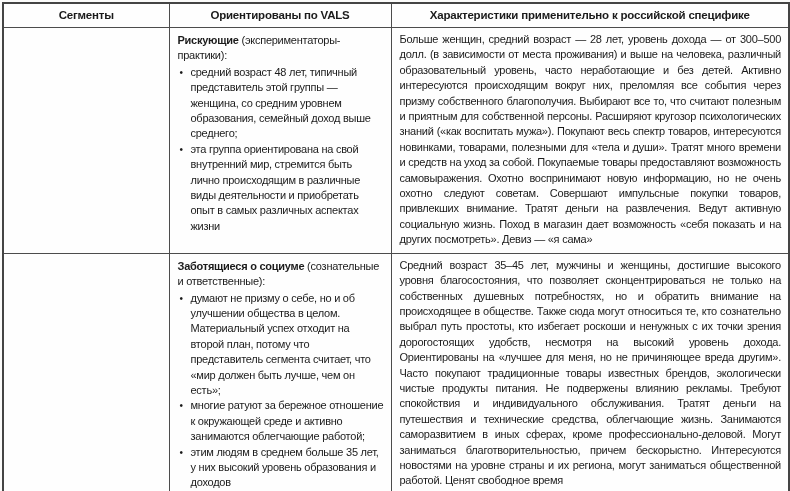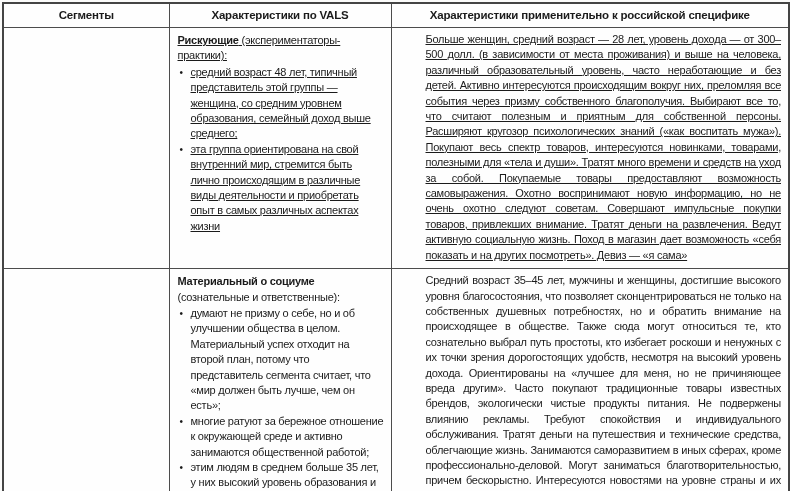--- a/index.html
+++ b/index.html
@@ -49,21 +49,20 @@
   td.cell-vals { padding: 5px 7px 5px 8px; }
   td.cell-rus  { padding: 4px 7px 5px 8px; }
   .body-text {
     font-size: 11px;
     line-height: 15.4px;
     letter-spacing: -0.25px;
   }
   .cell-rus .body-text {
     text-align: justify;
     hyphens: auto;
-    margin-left: 26px;
   }
   .vals-head { margin: 0 0 1px 0; }
   .vals-head b { font-weight: bold; }
   .bullet-list { margin: 0; padding: 0; }
   .bullet-item {
     position: relative;
     padding-left: 13px;
     margin: 0;
   }
   .bullet-item .dot {
@@ -80,48 +79,48 @@
 <div class="page">
   <table class="vals-table">
     <colgroup>
       <col class="c1">
         <col class="c2">
         <col class="c3">
     </colgroup>
     <tbody>
         <tr>
       <th>Сегменты</th>
-      <th>Характеристики по VALS</th>
+      <th>Ориентированы по VALS</th>
       <th>Характеристики применительно к российской специфике</th>
     </tr>
 
-    <tr style="height:201px;text-decoration:underline;">
+    <tr style="height:201px;">
       <td class="cell-segment"></td>
       <td class="cell-vals">
         <div class="body-text">
           <p class="vals-head"><b>Рискующие</b><span> (экспериментаторы-практики):</span></p>
           <div class="bullet-list">
             <div class="bullet-item"><span class="dot">•</span><span>средний возраст 48 лет, типичный представитель этой группы — женщина, со средним уровнем образования, семейный доход выше среднего;</span></div>
             <div class="bullet-item"><span class="dot">•</span><span>эта группа ориентирована на свой внутренний мир, стремится быть лично происходящим в различные виды деятельности и приобретать опыт в самых различных аспектах жизни</span></div>
           </div>
         </div>
       </td>
       <td class="cell-rus">
         <div class="body-text">Больше женщин, средний возраст — 28 лет, уровень дохода — от 300–500 долл. (в зависимости от места проживания) и выше на человека, различный образовательный уровень, часто неработающие и без детей. Активно интересуются происходящим вокруг них, преломляя все события через призму собственного благополучия. Выбирают все то, что считают полезным и приятным для собственной персоны. Расширяют кругозор психологических знаний («как воспитать мужа»). Покупают весь спектр товаров, интересуются новинками, товарами, полезными для «тела и души». Тратят много времени и средств на уход за собой. Покупаемые товары предоставляют возможность самовыражения. Охотно воспринимают новую информацию, но не очень охотно следуют советам. Совершают импульсные покупки товаров, привлекших внимание. Тратят деньги на развлечения. Ведут активную социальную жизнь. Поход в магазин дает возможность «себя показать и на других посмотреть». Девиз — «я сама»</div>
       </td>
     </tr>
 
     <tr style="height:206px;">
       <td class="cell-segment"></td>
       <td class="cell-vals">
         <div class="body-text">
-          <p class="vals-head"><b>Материальный о социуме</b><span> (сознательные и ответственные):</span></p>
+          <p class="vals-head"><b>Заботящиеся о социуме</b><span> (сознательные и ответственные):</span></p>
           <div class="bullet-list">
             <div class="bullet-item"><span class="dot">•</span><span>думают не призму о себе, но и об улучшении общества в целом. Материальный успех отходит на второй план, потому что представитель сегмента считает, что «мир должен быть лучше, чем он есть»;</span></div>
-            <div class="bullet-item"><span class="dot">•</span><span>многие ратуют за бережное отношение к окружающей среде и активно занимаются общественной работой;</span></div>
+            <div class="bullet-item"><span class="dot">•</span><span>многие ратуют за бережное отношение к окружающей среде и активно занимаются облегчающие работой;</span></div>
             <div class="bullet-item"><span class="dot">•</span><span>этим людям в среднем больше 35 лет, у них высокий уровень образования и доходов</span></div>
           </div>
         </div>
       </td>
       <td class="cell-rus">
         <div class="body-text">Средний возраст 35–45 лет, мужчины и женщины, достигшие высокого уровня благосостояния, что позволяет сконцентрироваться не только на собственных душевных потребностях, но и обратить внимание на происходящее в обществе. Также сюда могут относиться те, кто сознательно выбрал путь простоты, кто избегает роскоши и ненужных с их точки зрения дорогостоящих удобств, несмотря на высокий уровень дохода. Ориентированы на «лучшее для меня, но не причиняющее вреда другим». Часто покупают традиционные товары известных брендов, экологически чистые продукты питания. Не подвержены влиянию рекламы. Требуют спокойствия и индивидуального обслуживания. Тратят деньги на путешествия и технические средства, облегчающие жизнь. Занимаются саморазвитием в иных сферах, кроме профессионально-деловой. Могут заниматься благотворительностью, причем бескорыстно. Интересуются новостями на уровне страны и их региона, могут заниматься общественной работой. Ценят свободное время</div>
       </td>
     </tr>
 
   </tbody>

